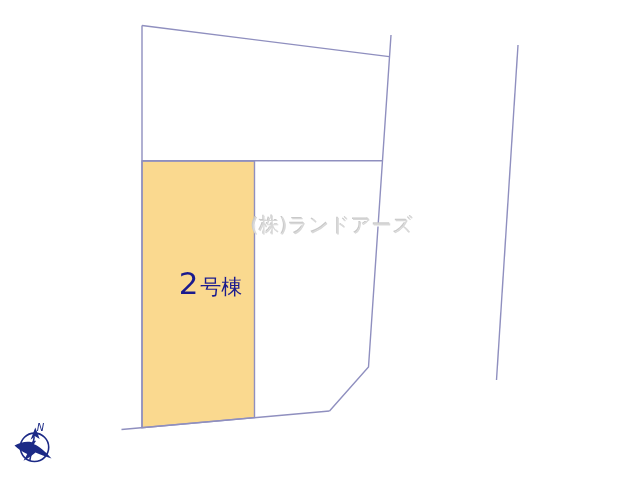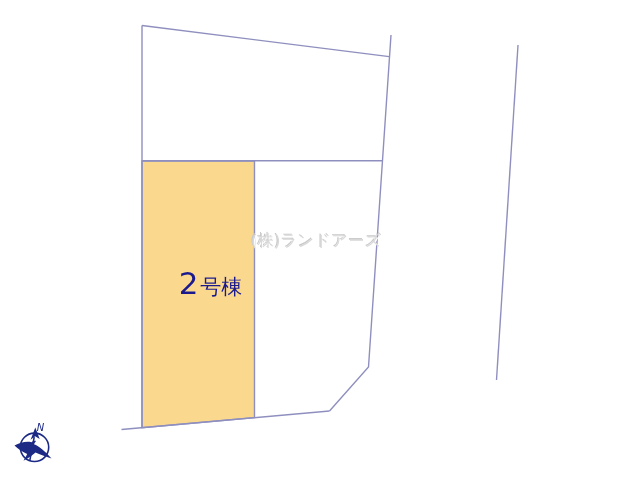--- a/index.html
+++ b/index.html
@@ -14,22 +14,22 @@
   .canvas{
     position:relative;
     width:640px;height:480px;
     background:var(--background);
     overflow:hidden;
     font-family:"DejaVu Sans","Liberation Sans",sans-serif;
   }
   .plan-svg{position:absolute;left:0;top:0;}
   .watermark{
     position:absolute;
-    left:251px;top:231px;
-    font-size:16px;
+    left:251px;top:212px;
+    font-size:20px;
     letter-spacing:0.5px;
     color:var(--watermark);
     text-shadow:1px 1px 0 #ffffff, -1px -1px 0 #c9c9c9;
     white-space:nowrap;
     user-select:none;
   }
   .lot-label{
     position:absolute;
     left:142px;top:268px;
     width:137px;

